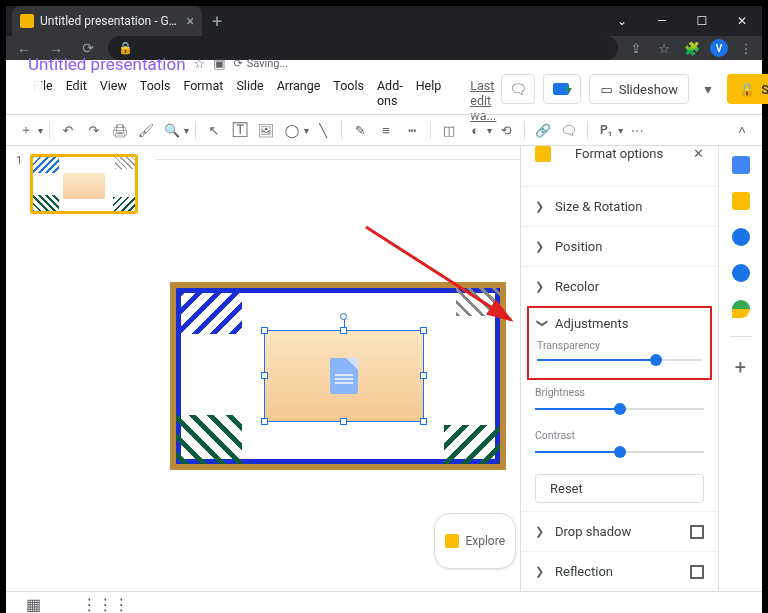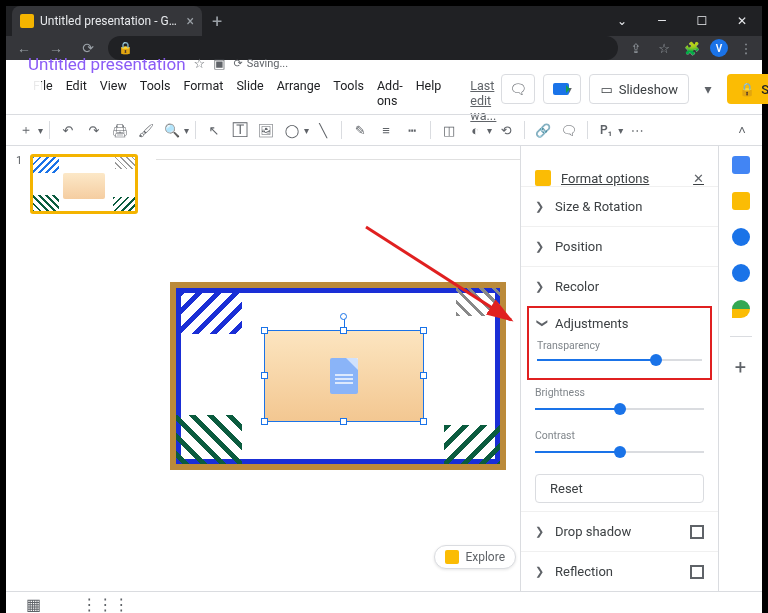--- a/index.html
+++ b/index.html
@@ -72,26 +72,26 @@
 .h-tl { top: -4px; left: -4px; } .h-tr { top: -4px; right: -4px; } .h-bl { bottom: -4px; left: -4px; } .h-br { bottom: -4px; right: -4px; }
 .h-tm { top: -4px; left: calc(50% - 4px); } .h-bm { bottom: -4px; left: calc(50% - 4px); }
 .h-ml { top: calc(50% - 4px); left: -4px; } .h-mr { top: calc(50% - 4px); right: -4px; }
 .rot { position: absolute; top: -18px; left: calc(50% - 4px); width: 7px; height: 7px; background: #fff; border: 1.5px solid #1a73e8; border-radius: 50%; }
 .rot-line { position: absolute; top: -12px; left: 50%; width: 1px; height: 10px; background: #1a73e8; }
 .doc-icon { position: absolute; left: calc(50% - 14px); top: calc(50% - 18px); width: 28px; height: 36px; background: #8ab4f8; border-radius: 2px; }
 .doc-icon::before { content: ""; position: absolute; right: 0; top: 0; border: 6px solid transparent; border-top-color: rgba(255,255,255,0.6); border-right-color: rgba(255,255,255,0.6); }
 .doc-icon::after { content: ""; position: absolute; left: 5px; top: 16px; width: 18px; height: 2px; background: rgba(255,255,255,0.7); box-shadow: 0 4px 0 rgba(255,255,255,0.7), 0 8px 0 rgba(255,255,255,0.7); }
 
 .speaker-notes { height: 22px; border-top: 1px solid #dadce0; font-size: 12px; color: #80868b; padding: 3px 12px; display: flex; align-items: center; }
-.explore-chip { position: absolute; right: 4px; bottom: 22px; background: #fff; border: 1px solid #dadce0; border-radius: 16px; padding: 4px 10px; font-size: 12px; color: #5f6368; display: flex; align-items: center; gap: 6px; box-shadow: 0 1px 3px rgba(0,0,0,0.1); }
+.explore-chip { position: absolute; right: 4px; bottom: 22px; background: #fff; border: 1px solid #dadce0; border-radius: 16px; padding: 20px 10px; font-size: 12px; color: #5f6368; display: flex; align-items: center; gap: 6px; box-shadow: 0 1px 3px rgba(0,0,0,0.1); }
 .explore-ico { width: 14px; height: 14px; background: #fbbc04; border-radius: 2px; }
 
 
 .panel { width: 198px; border-left: 1px solid #dadce0; background: #fff; display: flex; flex-direction: column; font-size: 13px; }
-.panel-head { height: 40px; display: flex; align-items: flex-end; padding: 0 14px; gap: 10px; color: #3c4043; text-decoration: underline; }
+.panel-head { height: 40px; display: flex; align-items: flex-start; padding: 0 14px; gap: 24px; color: #3c4043; }
 .panel-head .pico { width: 16px; height: 16px; background: #fbbc04; border-radius: 2px; }
 .panel-close { margin-left: auto; color: #5f6368; }
 .section { padding: 12px 14px; border-top: 1px solid #f0f0f0; display: flex; align-items: center; gap: 10px; color: #3c4043; }
 .chev { color: #5f6368; font-size: 11px; width: 10px; }
 .chk { width: 14px; height: 14px; border: 2px solid #5f6368; margin-left: auto; }
 .adjust-box { border: 2px solid #e02020; margin: 0 6px; padding: 8px 8px 6px 8px; }
 .adjust-head { display: flex; align-items: center; gap: 8px; color: #3c4043; font-size: 13px; margin-bottom: 8px; }
 .slider-lbl { font-size: 10.5px; color: #80868b; margin: 6px 14px 2px; }
 .slider-lbl.in-box { margin: 4px 0 0; }
 .slider { position: relative; height: 16px; margin: 0 14px 6px; }

